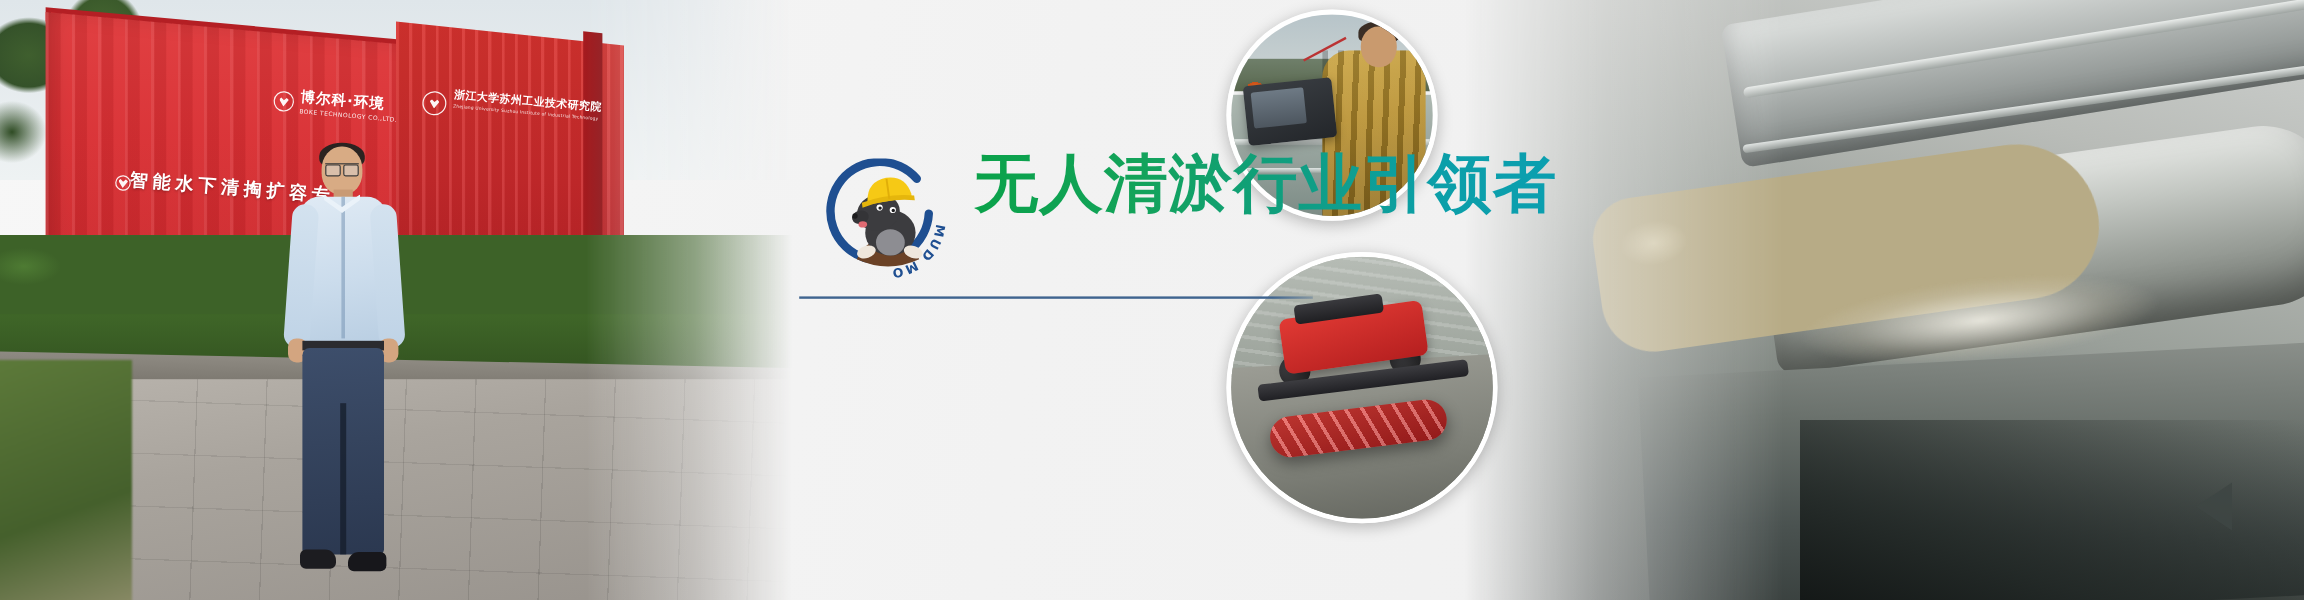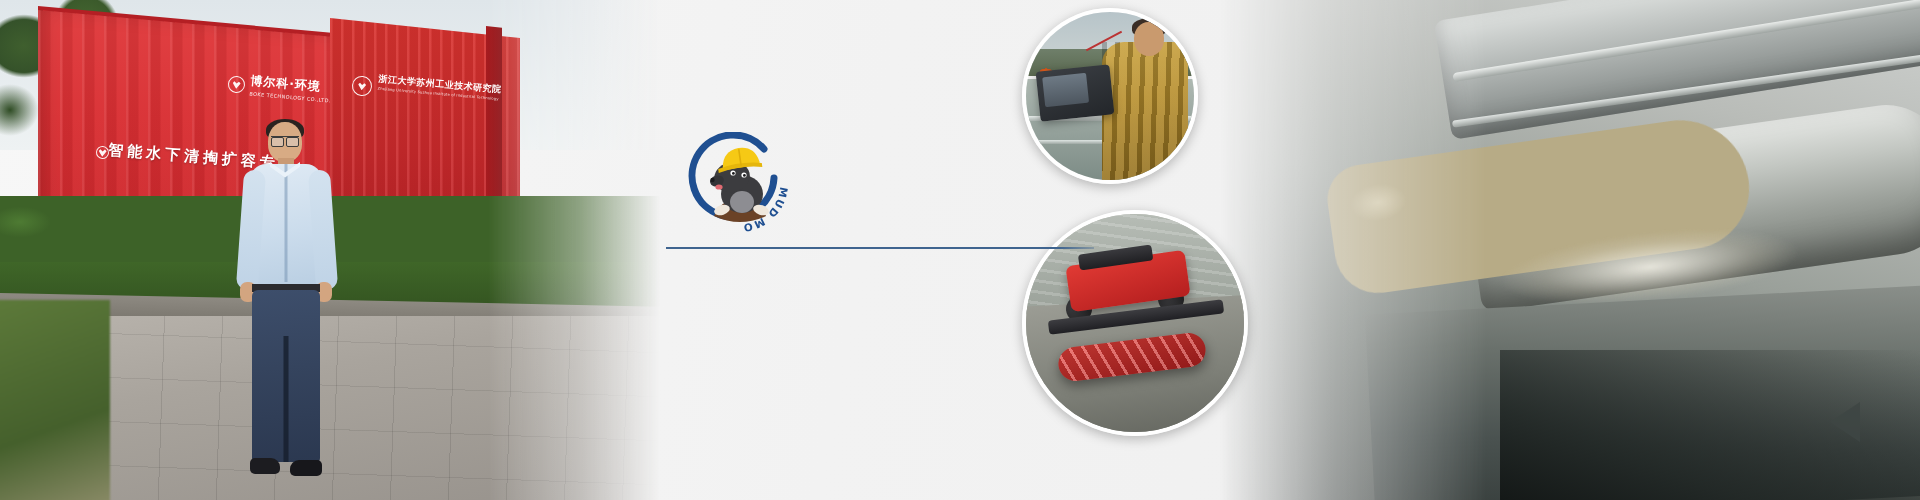--- a/index.html
+++ b/index.html
@@ -492,17 +492,18 @@
 
         <defs>
           <path id="ringtext" d="M 92 52 A 40 40 0 0 1 56 92"></path>
         </defs>
         <text font-family="DejaVu Sans, sans-serif" font-size="10.5" font-weight="700" fill="#1f4f91" letter-spacing="1.3">
           <textPath href="#ringtext" startOffset="4%">MUD MOLE</textPath>
         </text>
       </svg>
     </div>
 
+    <div class="headline">无人清淤行业引领者</div>
 
     <div class="divider"></div>
   </div>
 
 </div>
 
 </body></html>

